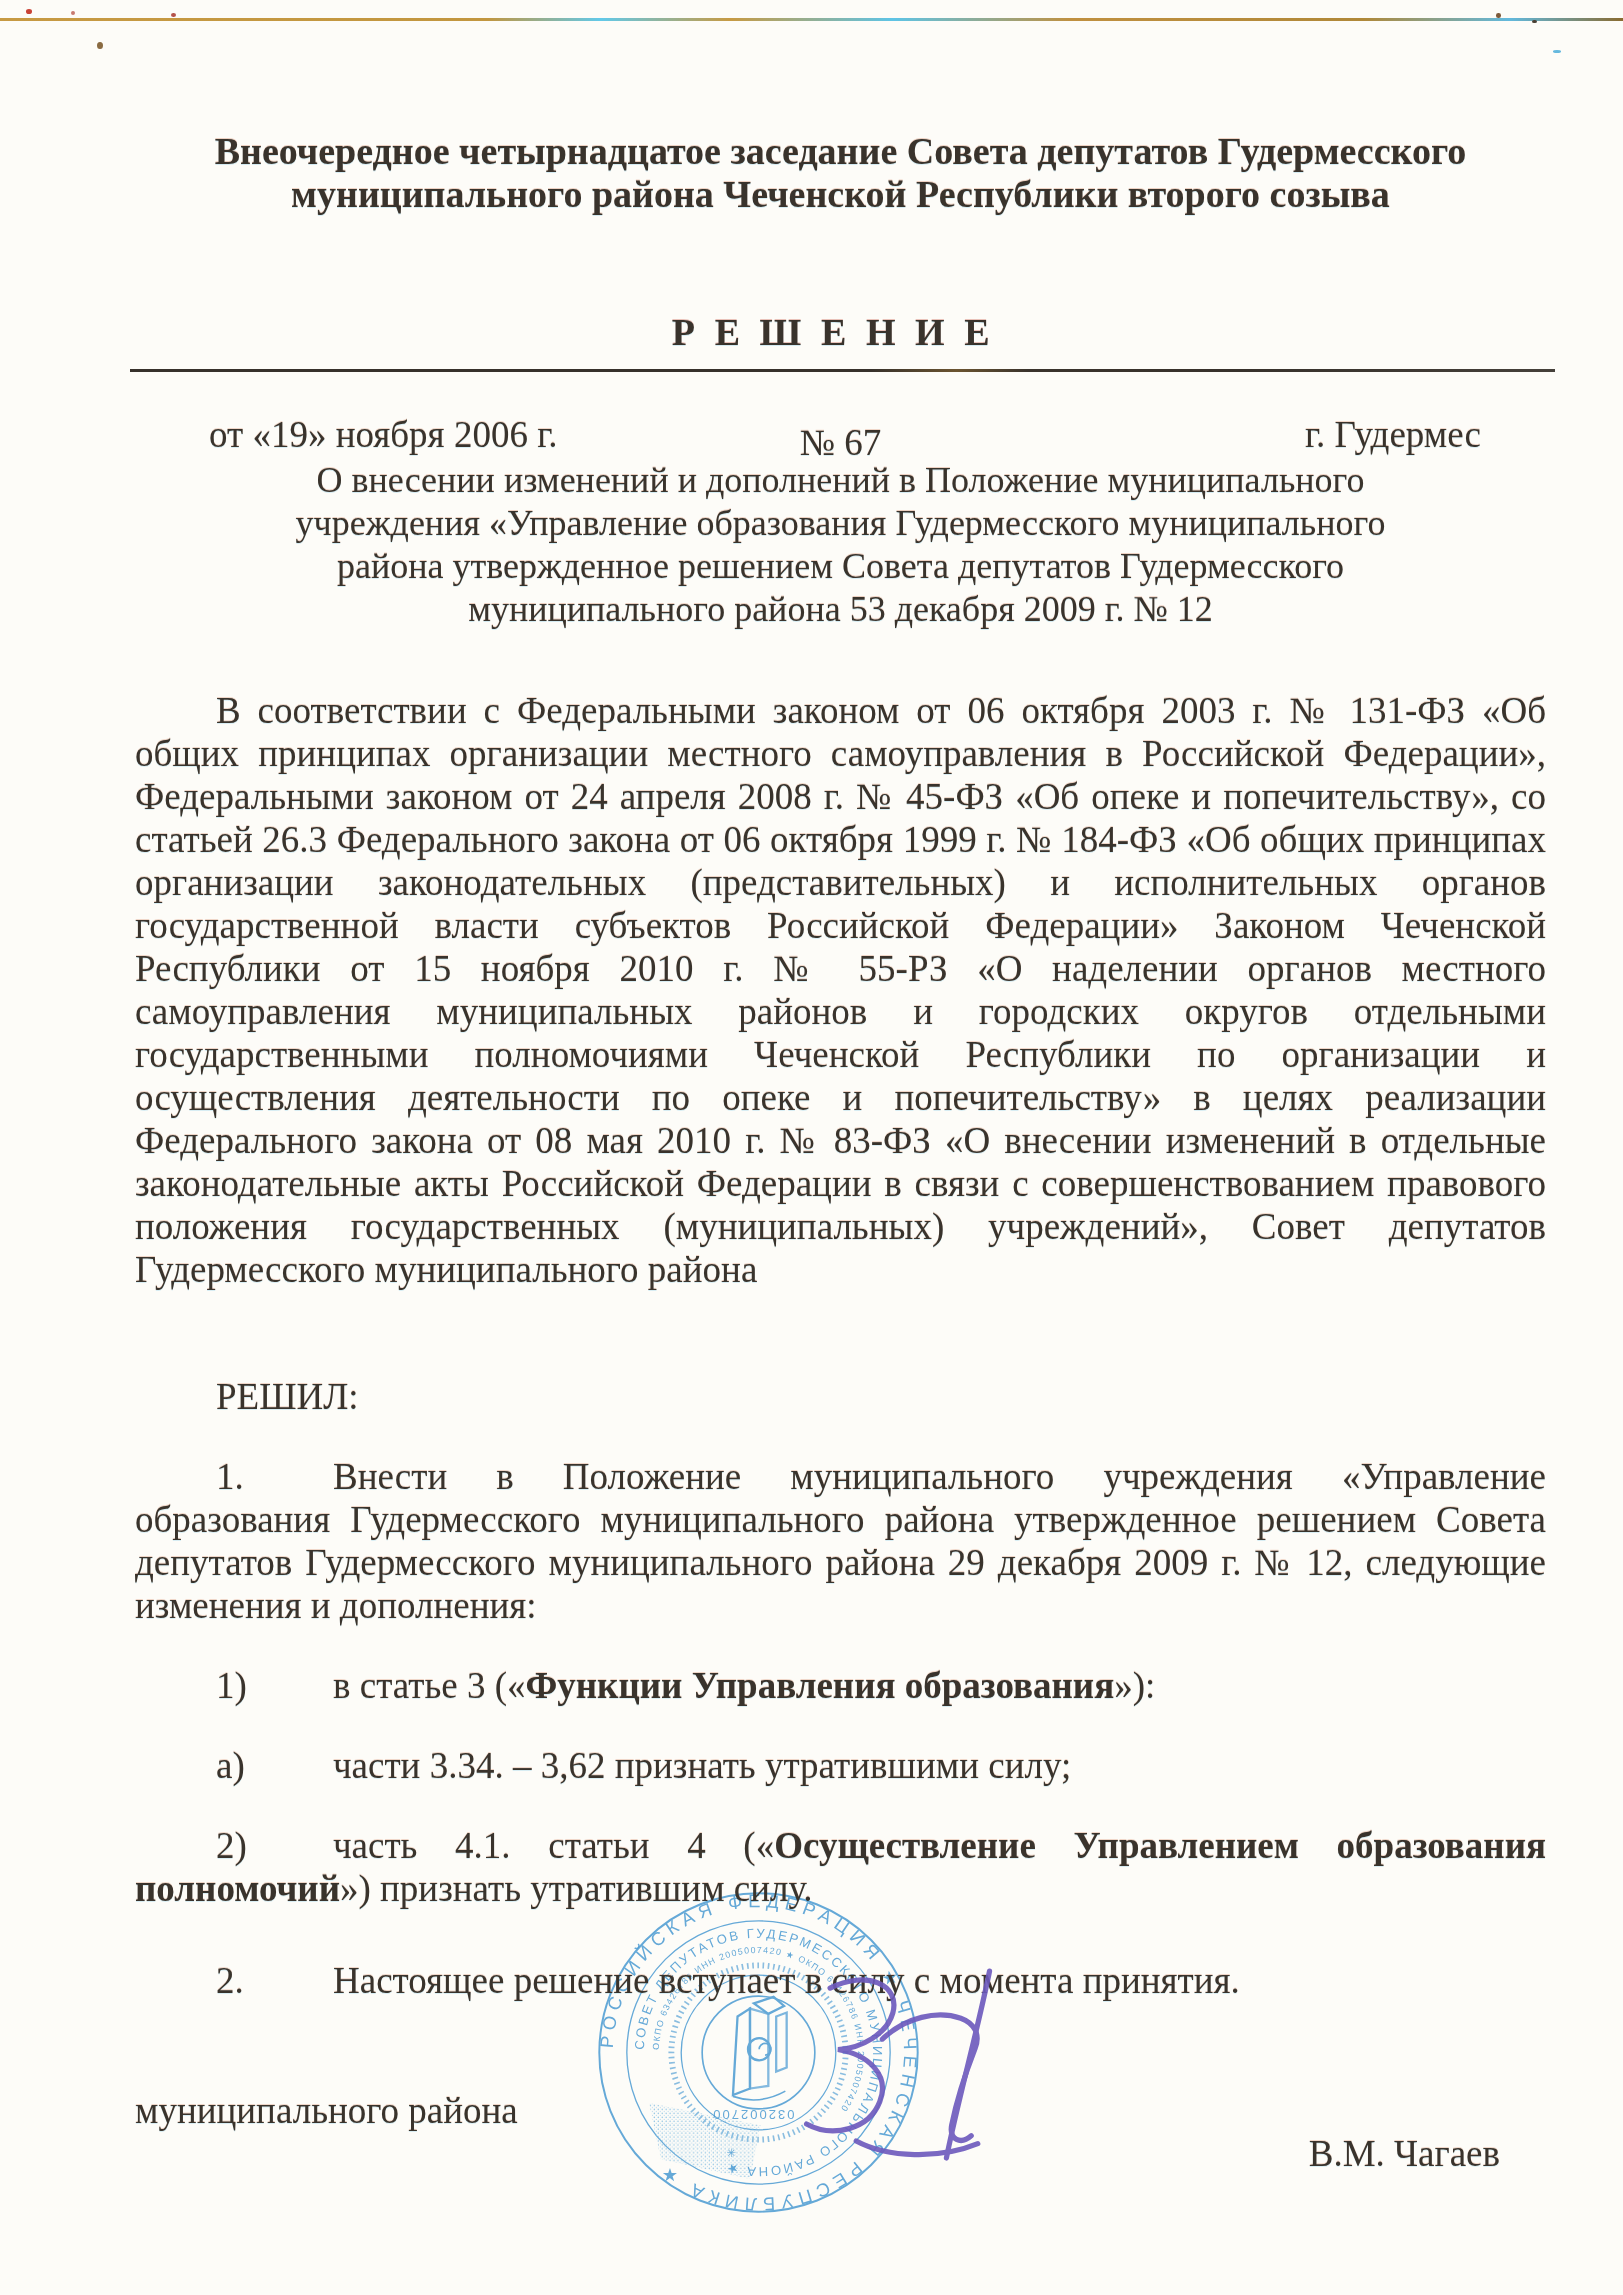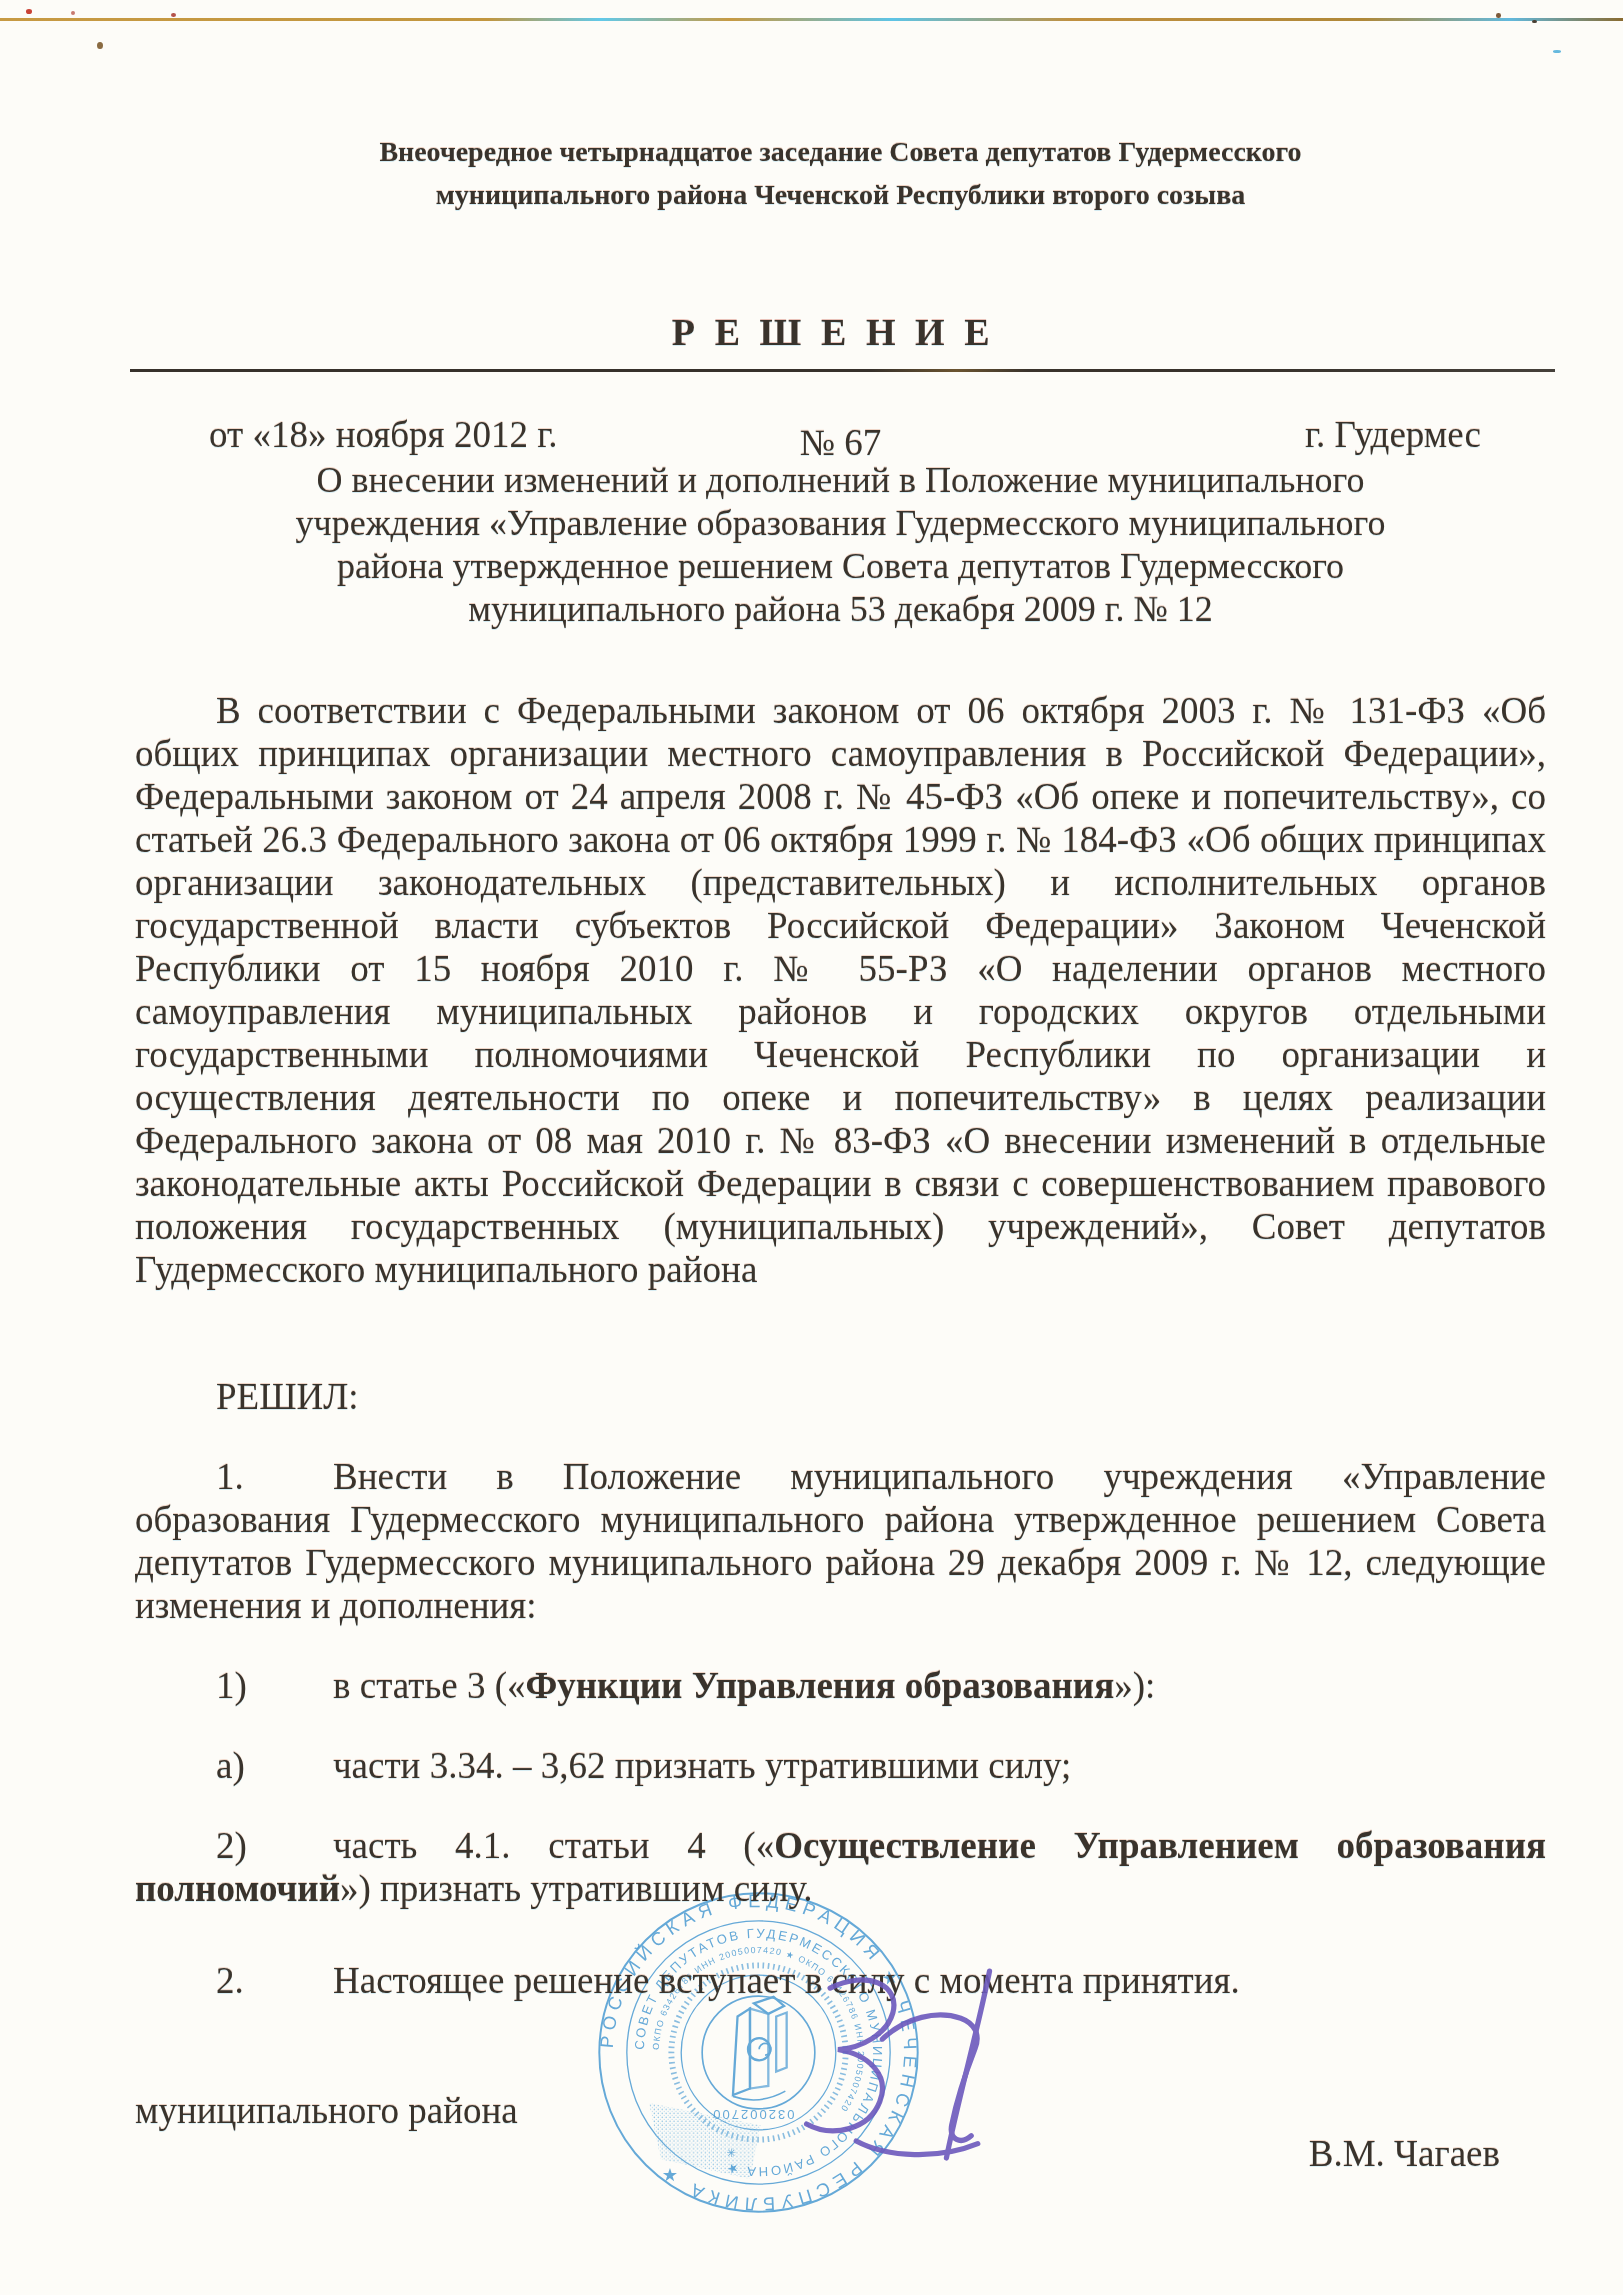--- a/index.html
+++ b/index.html
@@ -14,21 +14,21 @@
   .doc{
     position:absolute;left:0;top:0;right:0;bottom:0;
     padding:130px 77px 0 135px;
     z-index:2;
   }
   .txt{
     font-size:37px;line-height:43px;
     text-shadow:0 -0.7px 0 rgba(190,80,30,.22), 0 0.7px 0 rgba(50,170,220,.18);
   }
   .hdr{
-    text-align:center;font-weight:bold;font-size:28px;line-height:43px;
+    text-align:center;font-weight:bold;font-size:38px;line-height:43px;
     text-shadow:0 -0.7px 0 rgba(190,80,30,.25), 0 0.7px 0 rgba(50,170,220,.2);
   }
   .doctype{
     text-align:center;font-weight:bold;font-size:38px;line-height:46px;
     letter-spacing:19.6px;margin-top:93px;
     text-shadow:0 -0.7px 0 rgba(190,60,40,.3), 0 0.7px 0 rgba(50,170,220,.2);
   }
   .rule{
     height:2.6px;margin:14.4px -8.5px 0 -4.6px;
     background:linear-gradient(to right,#37312b 0%,#37312b 52%,#6b5430 58%,#3a332c 63%,#37312b 78%,#45403a 100%);
@@ -131,21 +131,21 @@
     <div class="hdr">
       <div>Внеочередное четырнадцатое заседание Совета депутатов Гудермесского</div>
       <div>муниципального района Чеченской Республики второго созыва</div>
     </div>
 
     <div class="doctype">РЕШЕНИЕ</div>
 
     <div class="rule"></div>
 
     <div class="meta txt">
-      <span class="m-left">от «18» ноября 2012 г.</span>
+      <span class="m-left">от «19» ноября 2006 г.</span>
       <span class="m-center">№ 67</span>
       <span class="m-right">г. Гудермес</span>
     </div>
 
     <div class="title">
       <div>О внесении изменений и дополнений в Положение муниципального</div>
       <div>учреждения «Управление образования Гудермесского муниципального</div>
       <div>района утвержденное решением Совета депутатов Гудермесского</div>
       <div>муниципального района 53 декабря 2009 г. № 12</div>
     </div>

